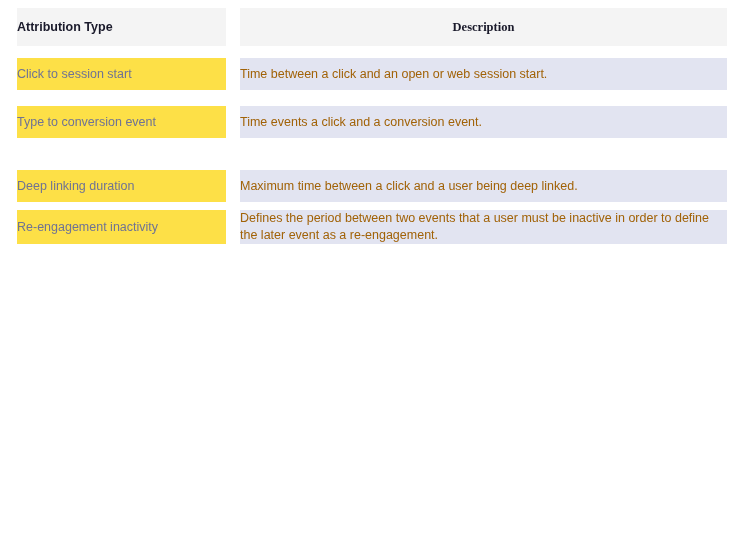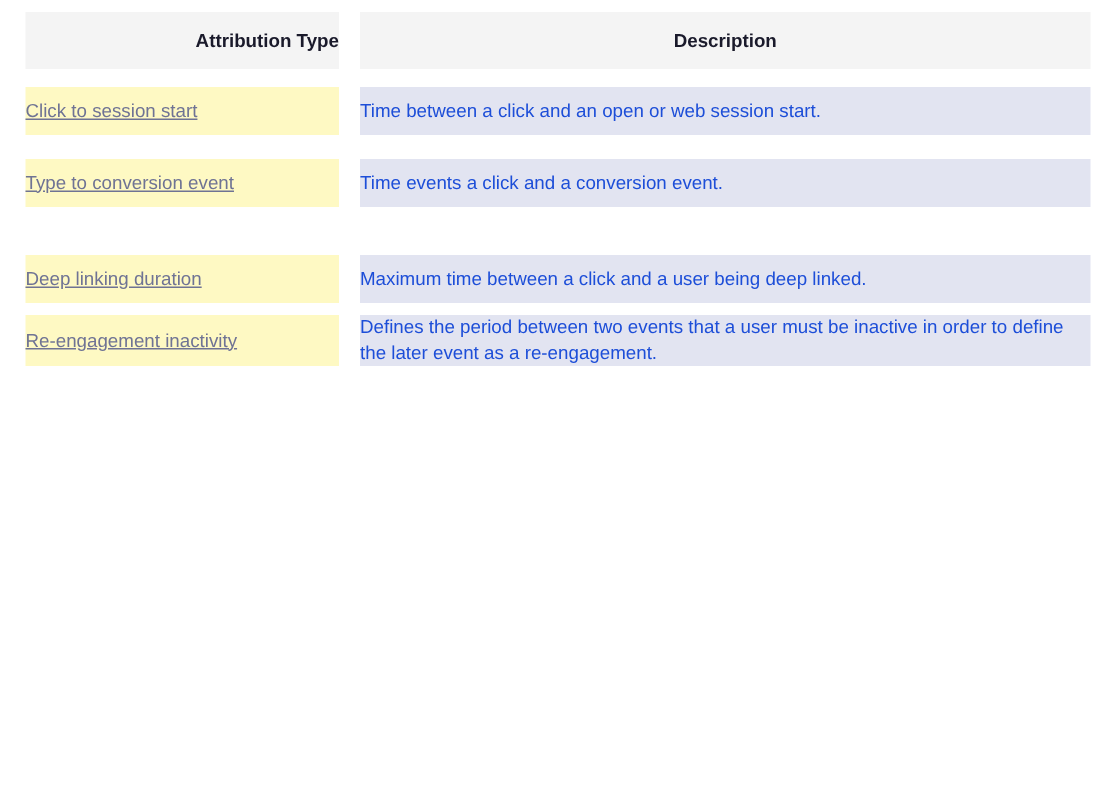--- a/index.html
+++ b/index.html
@@ -34,70 +34,70 @@
     color: #1a1a2b;
     font-size: 12.5px;
     font-weight: bold;
     padding: 0;
     height: 38px;
     vertical-align: middle;
     border: 0;
   }
   th.col-type {
     width: 209px;
-    text-align: right;
+    text-align: left;
     padding-left: 16px;
     box-sizing: border-box;
   }
   th.col-gap {
     width: 14px;
     background: #ffffff !important;
     padding: 0;
   }
   th.col-desc {
     width: 487px;
     text-align: center;
     box-sizing: border-box;
+    font-family: Liberation Serif, serif;
   }
 
   
   tr.head-space td {
     height: 12px;
     padding: 0;
     background: #ffffff;
     border: 0;
   }
 
   
   .attr-table tbody td {
     padding: 0;
     border: 0;
     vertical-align: middle;
   }
 
   td.cell-type {
-    background: #fef9c3;
+    background: #fde047;
     color: #6f7394;
     font-size: 12.5px;
     line-height: 17px;
     padding: 10px 12px 10px 16px;
     box-sizing: border-box;
     width: 209px;
-    text-decoration: underline;
   }
 
   td.cell-spacer {
     background: #ffffff;
     width: 14px;
     padding: 0;
   }
 
   td.cell-desc {
     background: #e2e4f1;
-    color: #1d4ed8;
+    color: #a16207;
     font-size: 12.5px;
     line-height: 17px;
     padding: 10px 14px 10px 14px;
     box-sizing: border-box;
     width: 487px;
   }
 
   
   tr.row-gap td {
     height: 8px;

